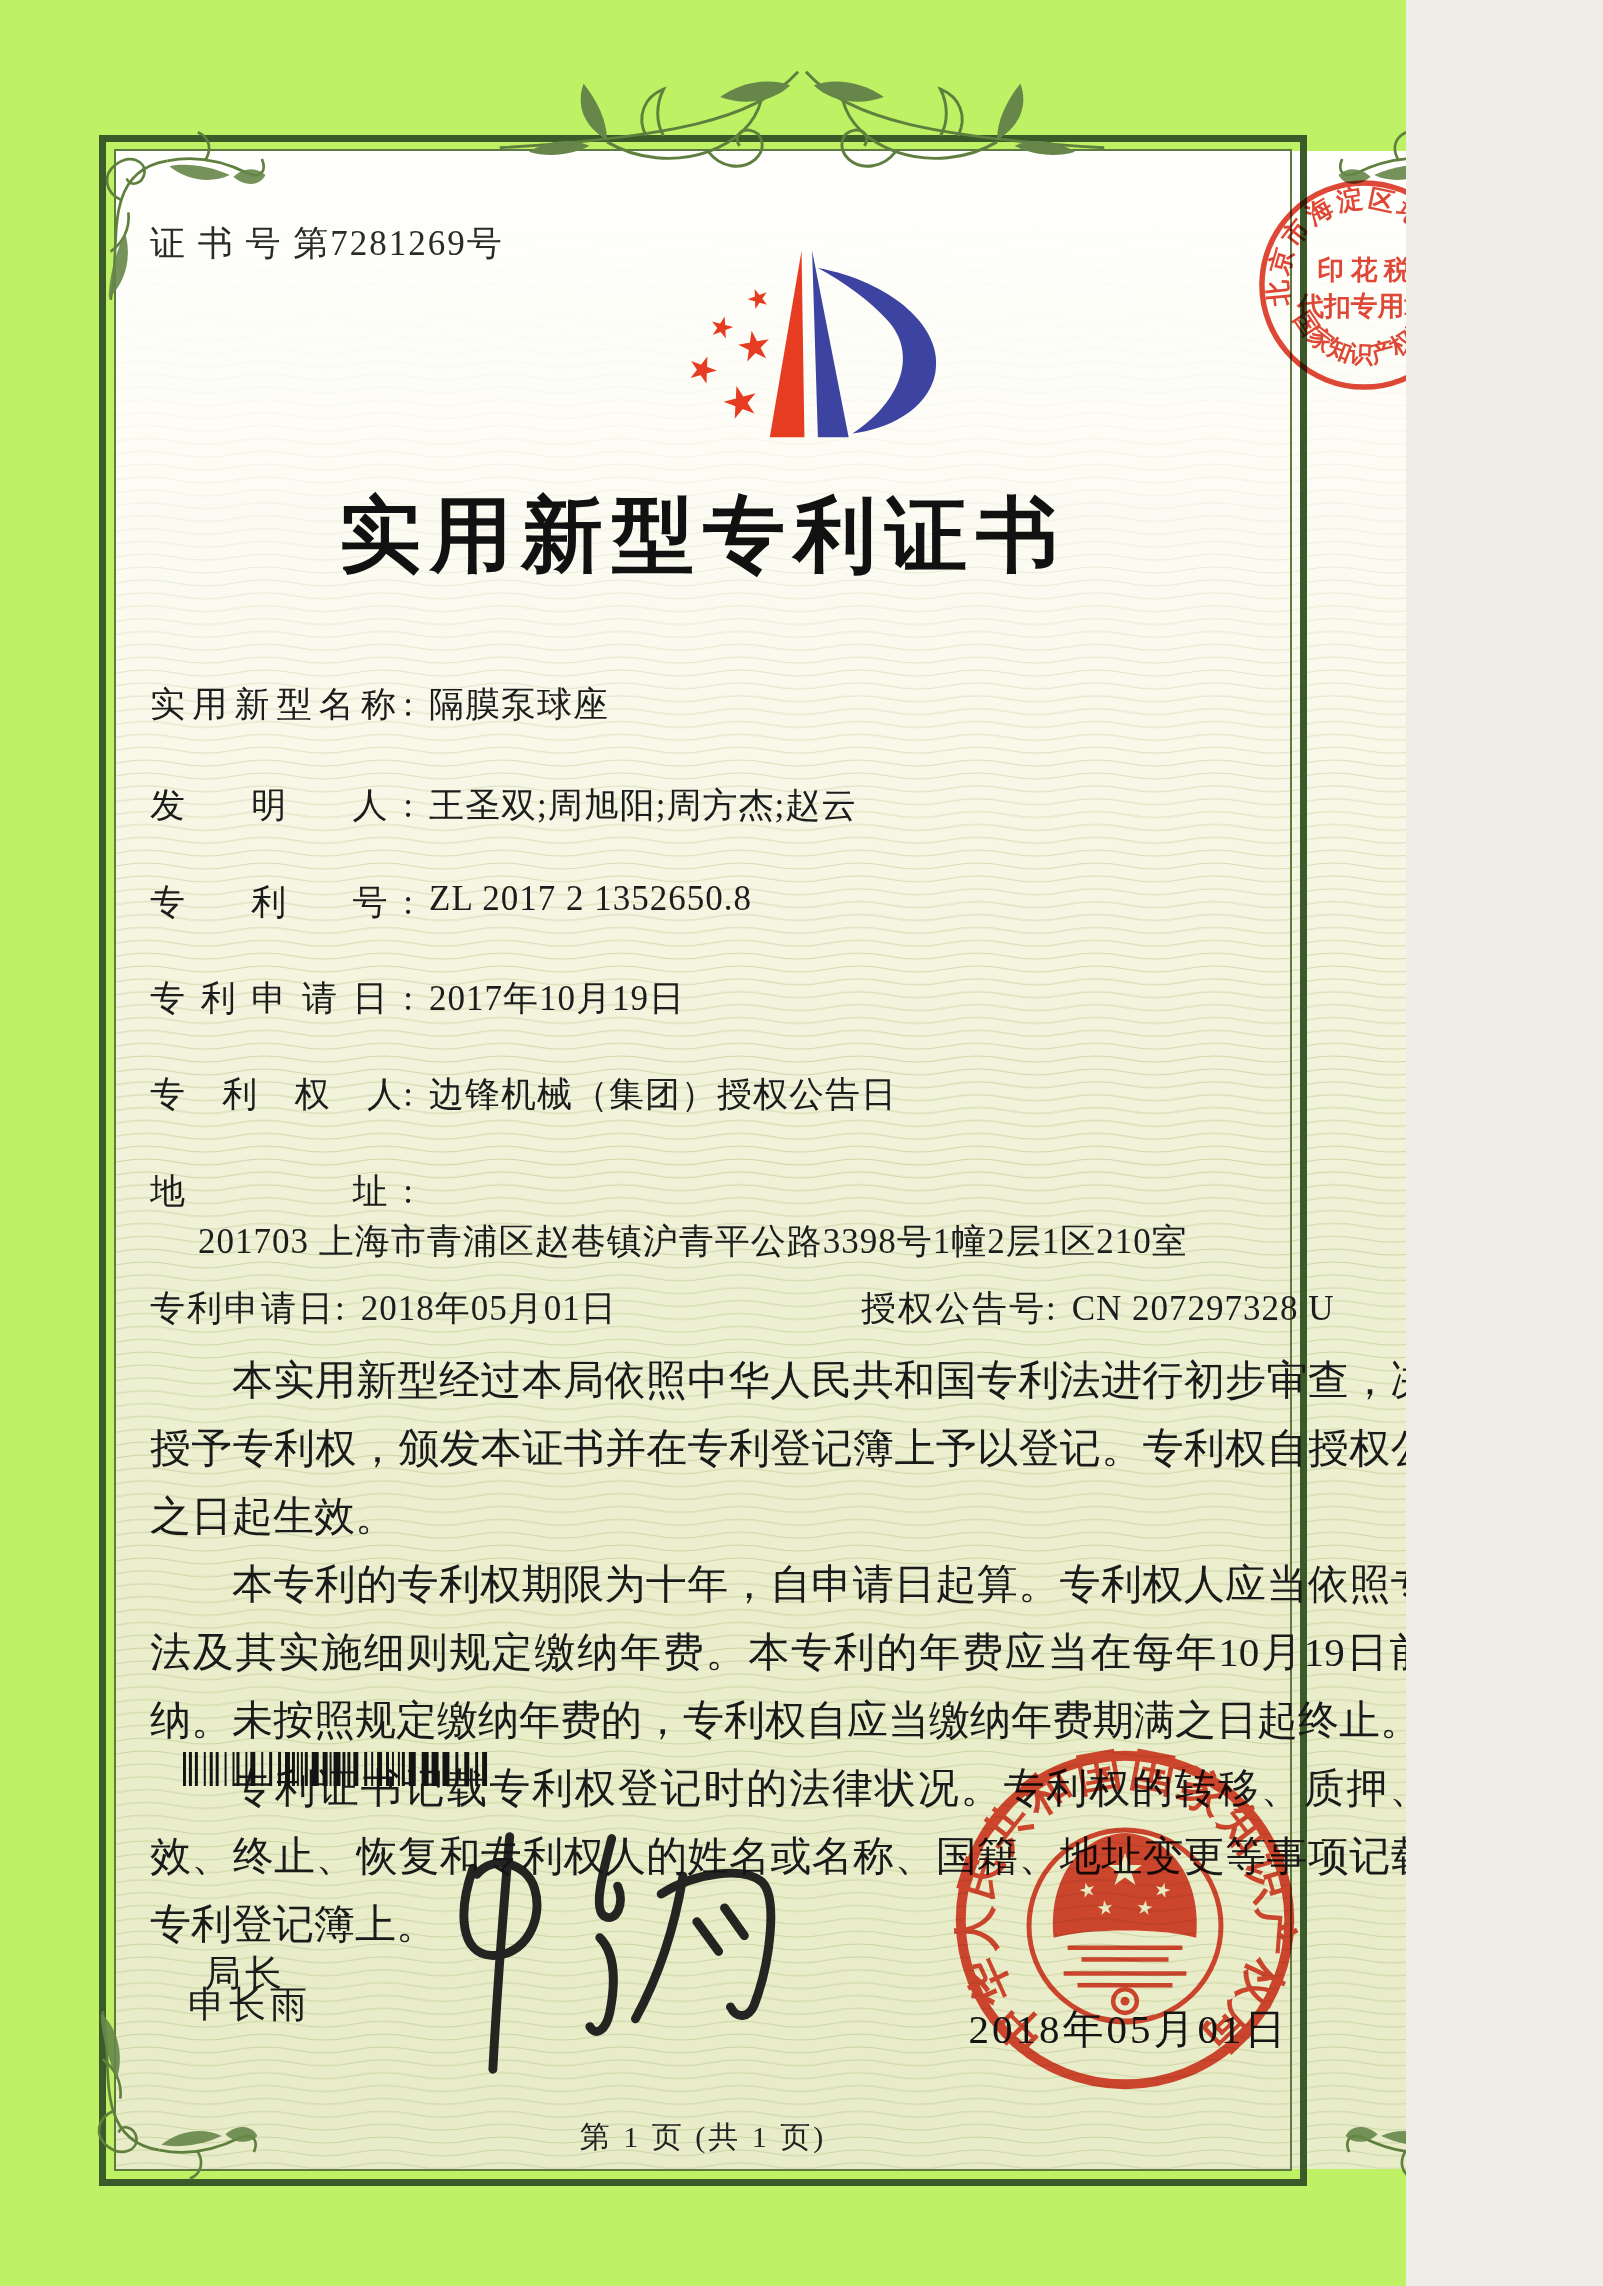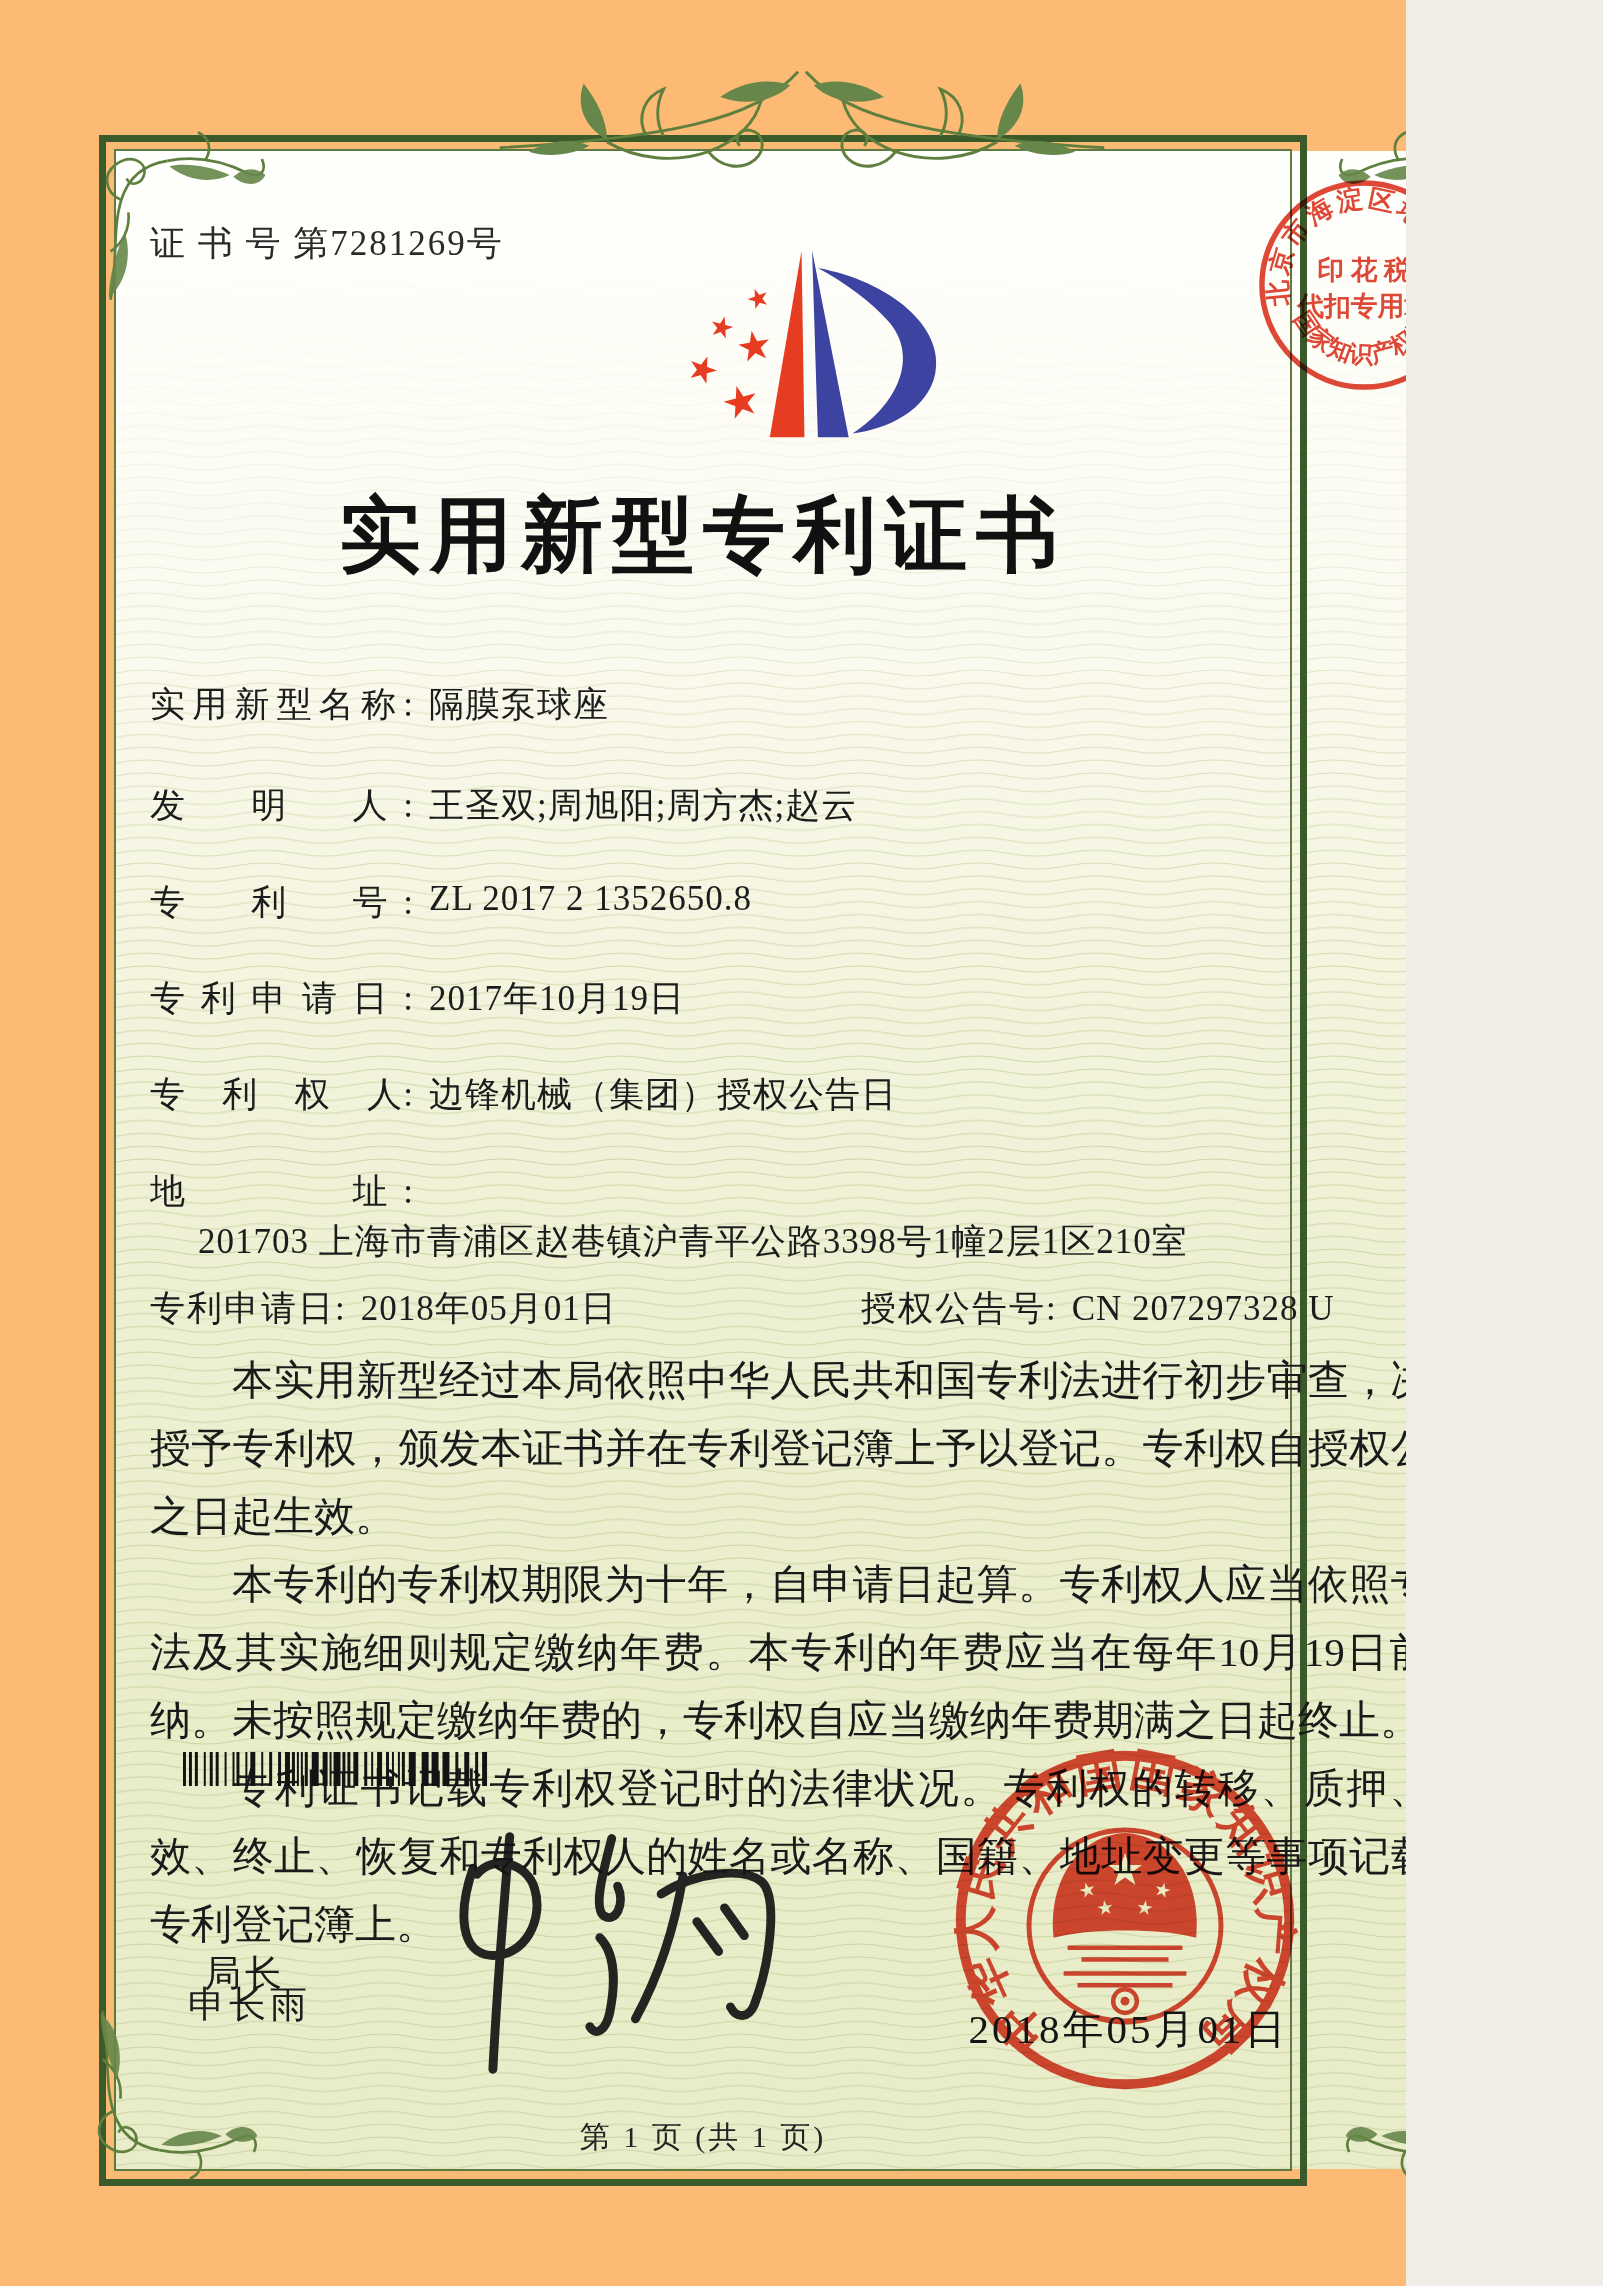--- a/index.html
+++ b/index.html
@@ -1,16 +1,16 @@
 <!DOCTYPE html>
 <html><head>
 <meta charset="utf-8">
 <style>
   html,body{margin:0;padding:0;background:#efede6;}
-  .sheet{position:relative;width:1406px;height:2287px;background:#fdba74;overflow:hidden;
+  .sheet{position:relative;width:1406px;height:2287px;background:#bef264;overflow:hidden;
          font-family:"Liberation Serif","DejaVu Serif",serif;color:#1c1c1c;}
   
   .paper-bg{position:absolute;left:116px;top:151px;width:1372px;height:2018px;
             background:linear-gradient(180deg,#fffffd 0%,#fcfbf2 20%,#f5f5e1 38%,#eef0d4 56%,#eaedca 78%,#e9ecc9 100%);}
   .waves{position:absolute;left:116px;top:151px;width:1372px;height:2018px;
          -webkit-mask-image:linear-gradient(180deg,rgba(0,0,0,0) 0%,rgba(0,0,0,.15) 12%,rgba(0,0,0,.75) 30%,#000 46%);
          mask-image:linear-gradient(180deg,rgba(0,0,0,0) 0%,rgba(0,0,0,.15) 12%,rgba(0,0,0,.75) 30%,#000 46%);}
   .frame-outer{position:absolute;left:99px;top:135px;right:99px;bottom:101px;border:7px solid #3b5a2a;}
   .frame-inner{position:absolute;left:114px;top:149px;right:114px;bottom:116px;border:2px solid #5d7b40;}
   .ornament{position:absolute;pointer-events:none;}

